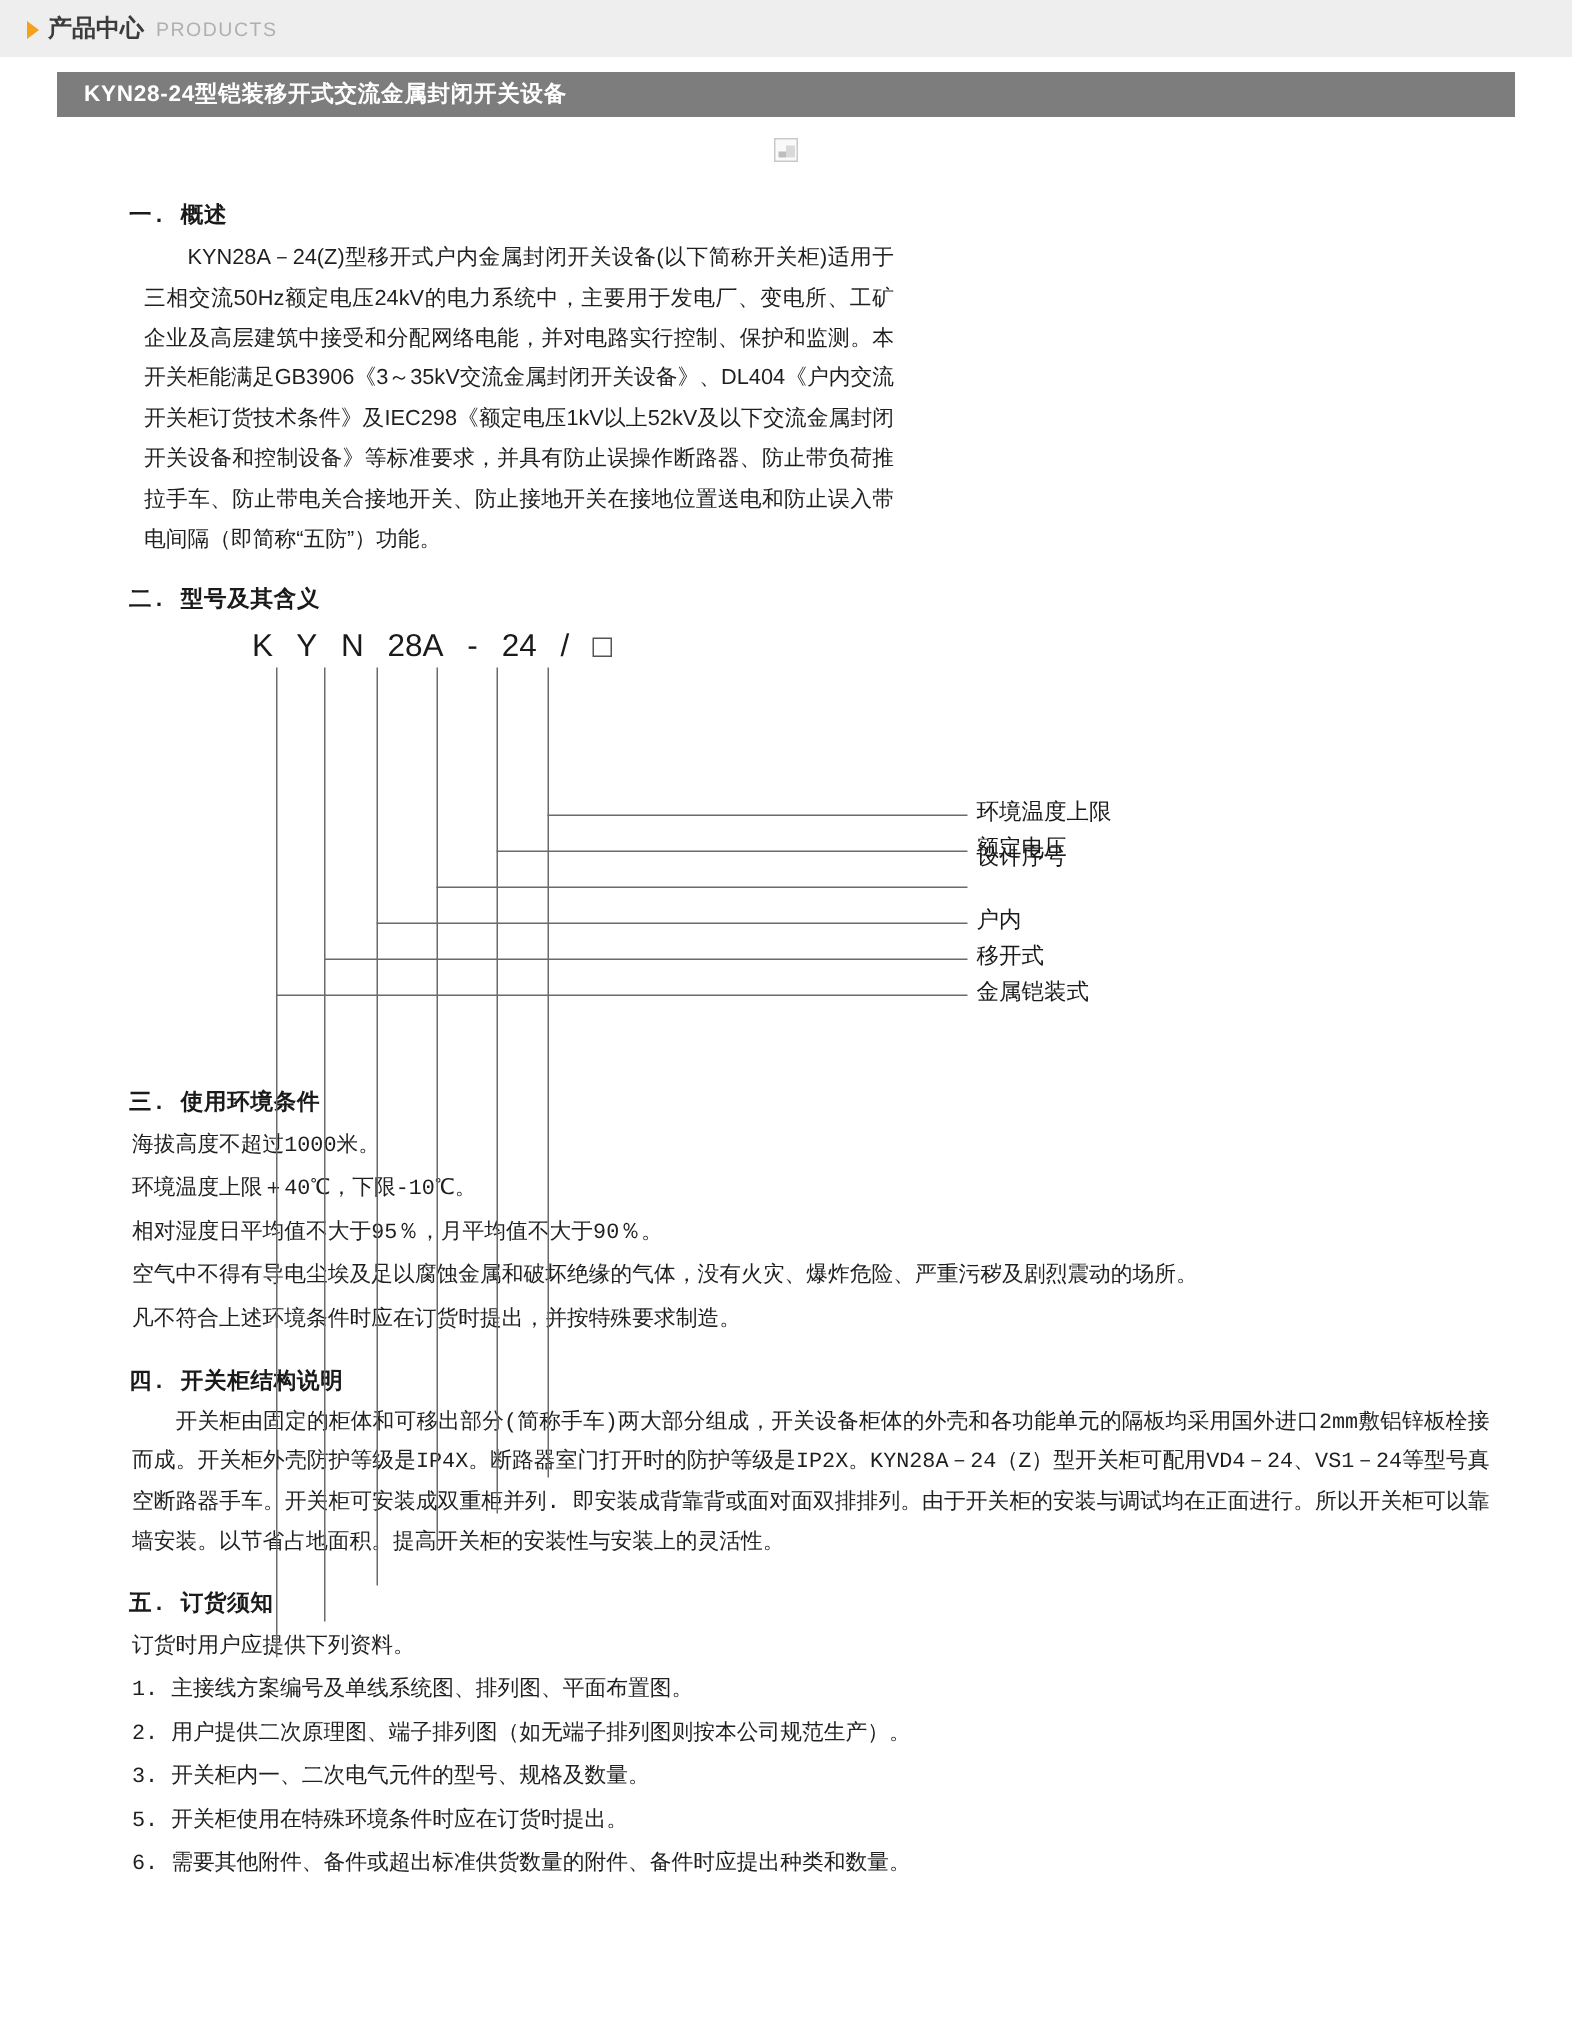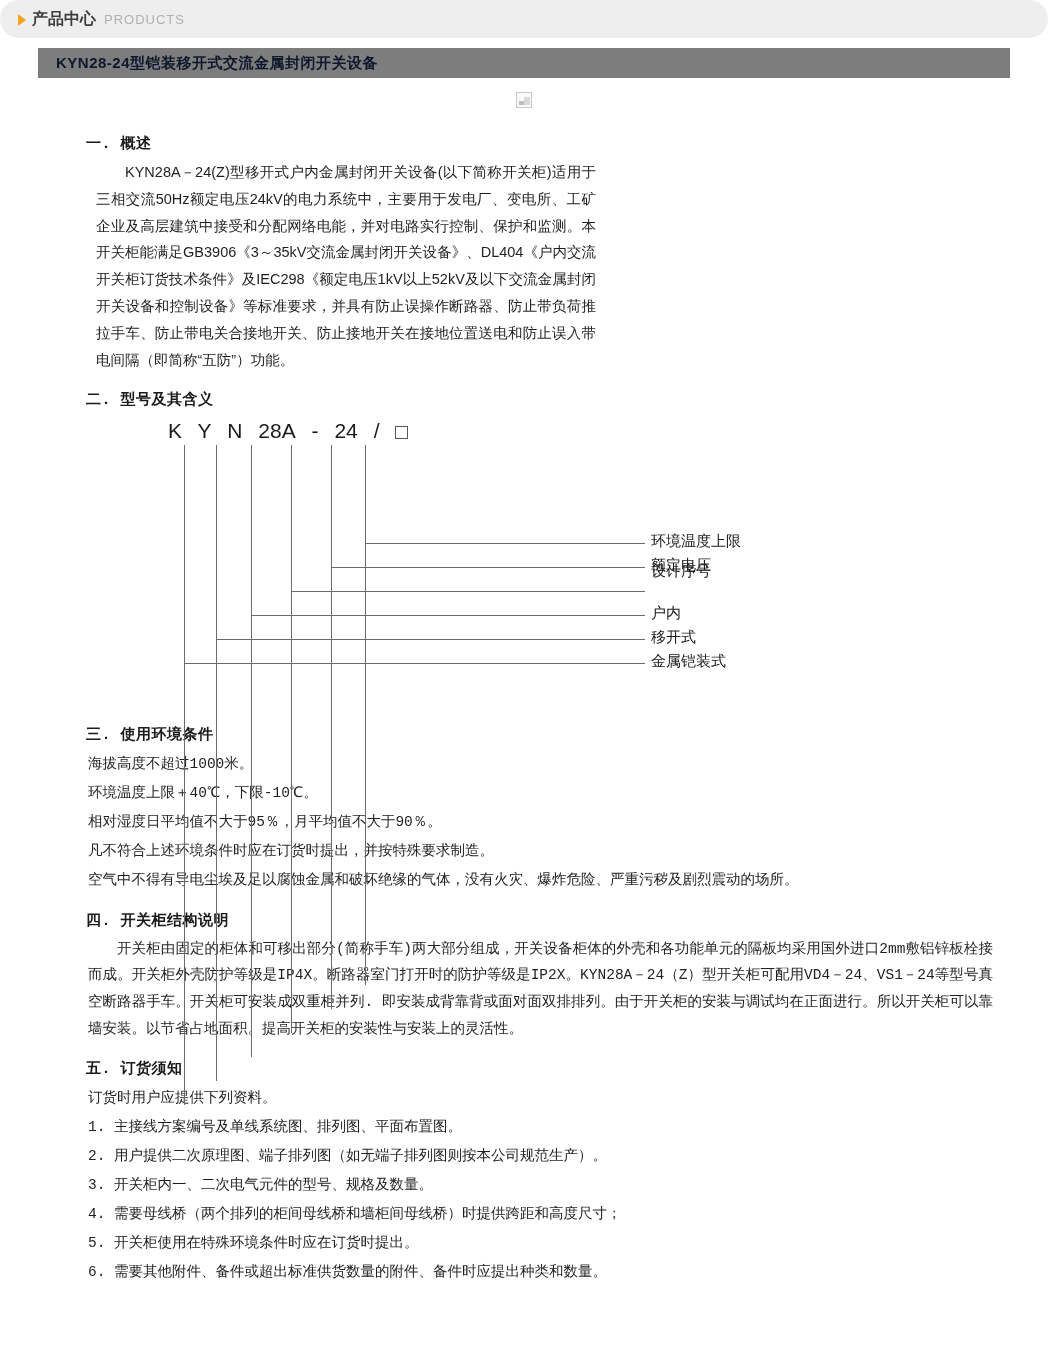--- a/index.html
+++ b/index.html
@@ -16,21 +16,20 @@
   }
 
   
   .topbar {
     height: 38px;
     background: #eeeeee;
     display: flex;
     align-items: center;
     padding-left: 18px;
     position: relative;
-    border-radius: 19px;
   }
   .topbar .marker {
     width: 0; height: 0;
     border-top: 6px solid transparent;
     border-bottom: 6px solid transparent;
     border-left: 8px solid #f5a11e;
     margin-right: 6px;
     margin-top: 1px;
   }
   .topbar .cn {
@@ -46,21 +45,21 @@
     letter-spacing: 1px;
     text-align: center;
   }
 
   
   .titlebar-wrap {
     padding: 10px 38px 0 38px;
   }
   .titlebar {
     background: #7d7d7d;
-    color: #0f172a;
+    color: #ffffff;
     font-size: 15px;
     font-weight: bold;
     height: 30px;
     line-height: 30px;
     padding-left: 18px;
     letter-spacing: 0.5px;
   }
 
   
   .img-row {
@@ -226,33 +225,32 @@
     <div class="lbl" style="left:563px; top:185px;">户内</div>
     <div class="lbl" style="left:563px; top:209px;">移开式</div>
     <div class="lbl" style="left:563px; top:233px;">金属铠装式</div>
   </div>
 
   <h2 class="section indent1">三. 使用环境条件</h2>
   <div class="block-wide">
     <p class="list-line">海拔高度不超过1000米。</p>
     <p class="list-line">环境温度上限＋40℃，下限-10℃。</p>
     <p class="list-line">相对湿度日平均值不大于95％，月平均值不大于90％。</p>
+    <p class="list-line">空气中不得有导电尘埃及足以腐蚀金属和破坏绝缘的气体，没有火灾、爆炸危险、严重污秽及剧烈震动的场所。</p>
     <p class="list-line">凡不符合上述环境条件时应在订货时提出，并按特殊要求制造。</p>
-    <p class="list-line">空气中不得有导电尘埃及足以腐蚀金属和破坏绝缘的气体，没有火灾、爆炸危险、严重污秽及剧烈震动的场所。</p>
   </div>
 
   <h2 class="section indent1">四. 开关柜结构说明</h2>
   <div class="block-wide">
     <p class="body para-indent">开关柜由固定的柜体和可移出部分(简称手车)两大部分组成，开关设备柜体的外壳和各功能单元的隔板均采用国外进口2mm敷铝锌板栓接而成。开关柜外壳防护等级是IP4X。断路器室门打开时的防护等级是IP2X。KYN28A－24（Z）型开关柜可配用VD4－24、VS1－24等型号真空断路器手车。开关柜可安装成双重柜并列. 即安装成背靠背或面对面双排排列。由于开关柜的安装与调试均在正面进行。所以开关柜可以靠墙安装。以节省占地面积。提高开关柜的安装性与安装上的灵活性。</p>
   </div>
 
   <h2 class="section indent1">五. 订货须知</h2>
   <div class="block-wide">
     <p class="list-line">订货时用户应提供下列资料。</p>
     <p class="list-line">1. 主接线方案编号及单线系统图、排列图、平面布置图。</p>
     <p class="list-line">2. 用户提供二次原理图、端子排列图（如无端子排列图则按本公司规范生产）。</p>
     <p class="list-line">3. 开关柜内一、二次电气元件的型号、规格及数量。</p>
-    <p class="list-line">4. 需要母线桥（两个排列的柜间母线桥和墙柜间母线桥）时提供跨距和高度尺寸；</p>
     <p class="list-line">5. 开关柜使用在特殊环境条件时应在订货时提出。</p>
     <p class="list-line">6. 需要其他附件、备件或超出标准供货数量的附件、备件时应提出种类和数量。</p>
   </div>
 
 </div>
 
 </body></html>

